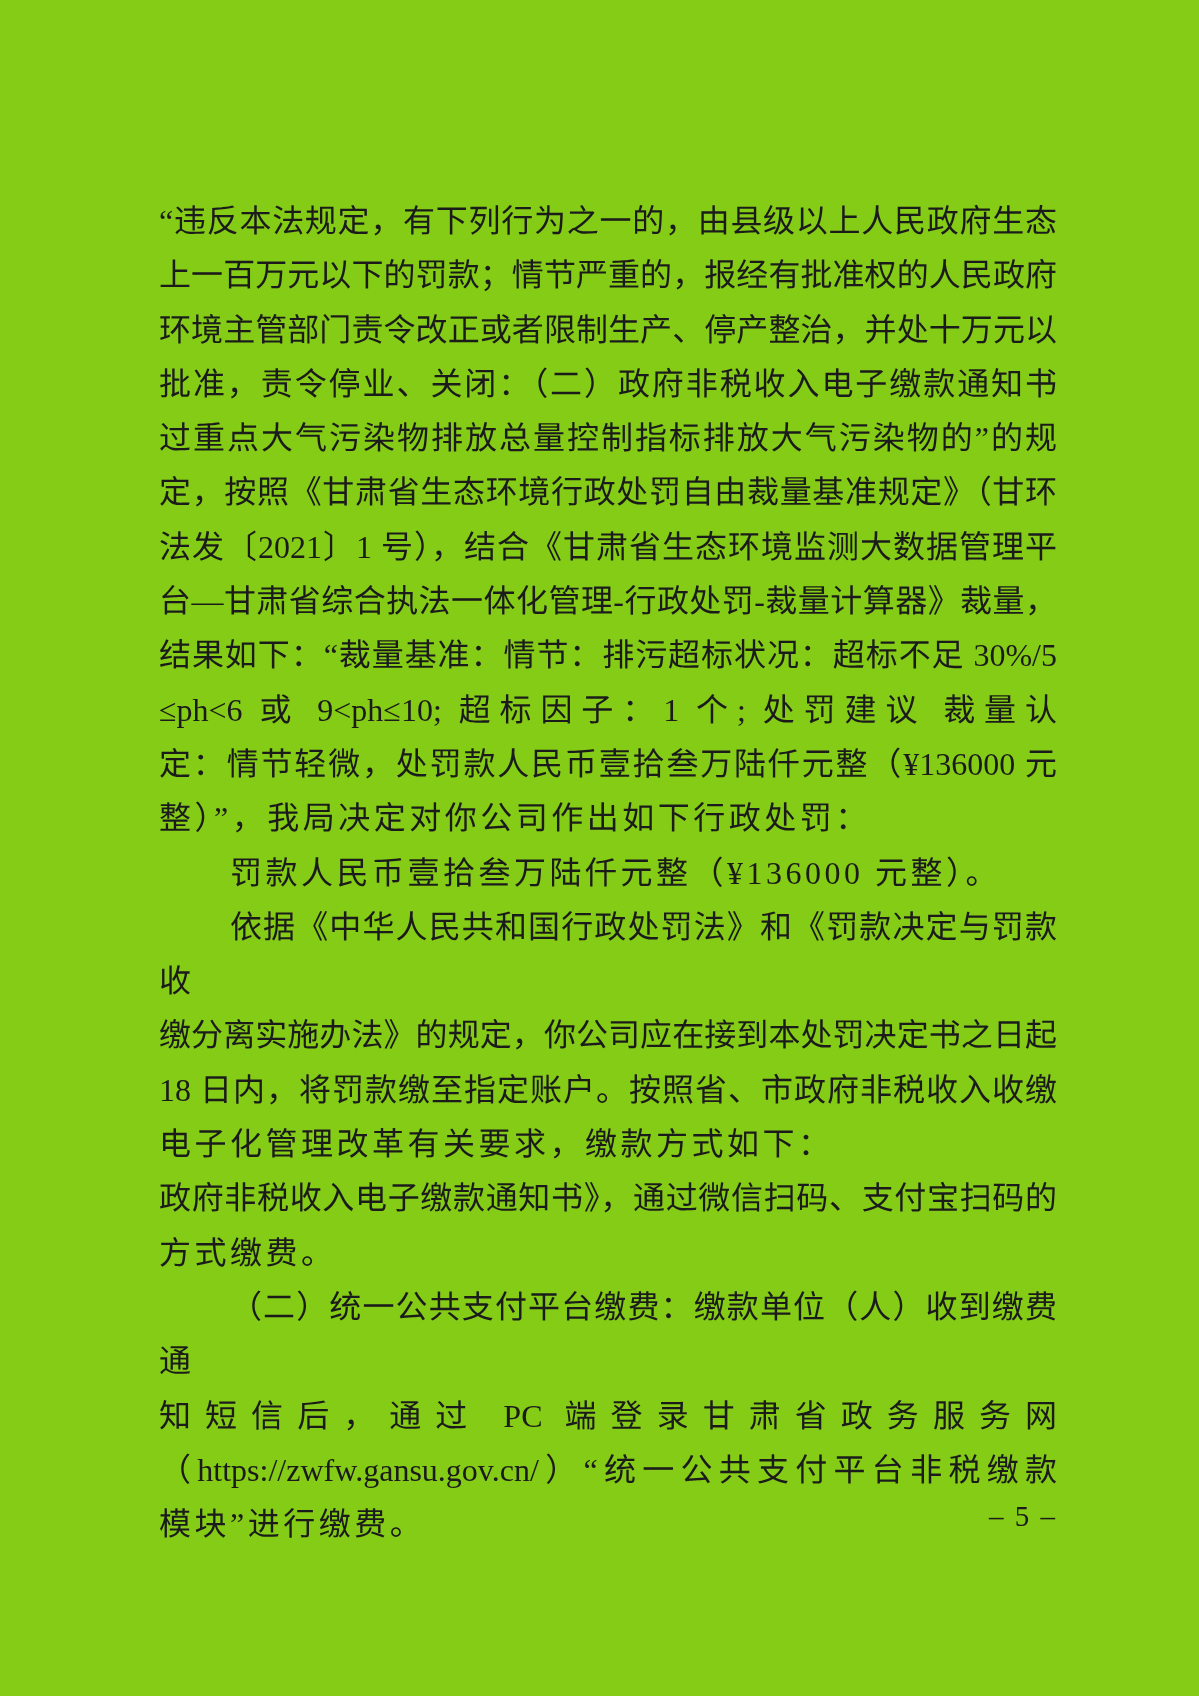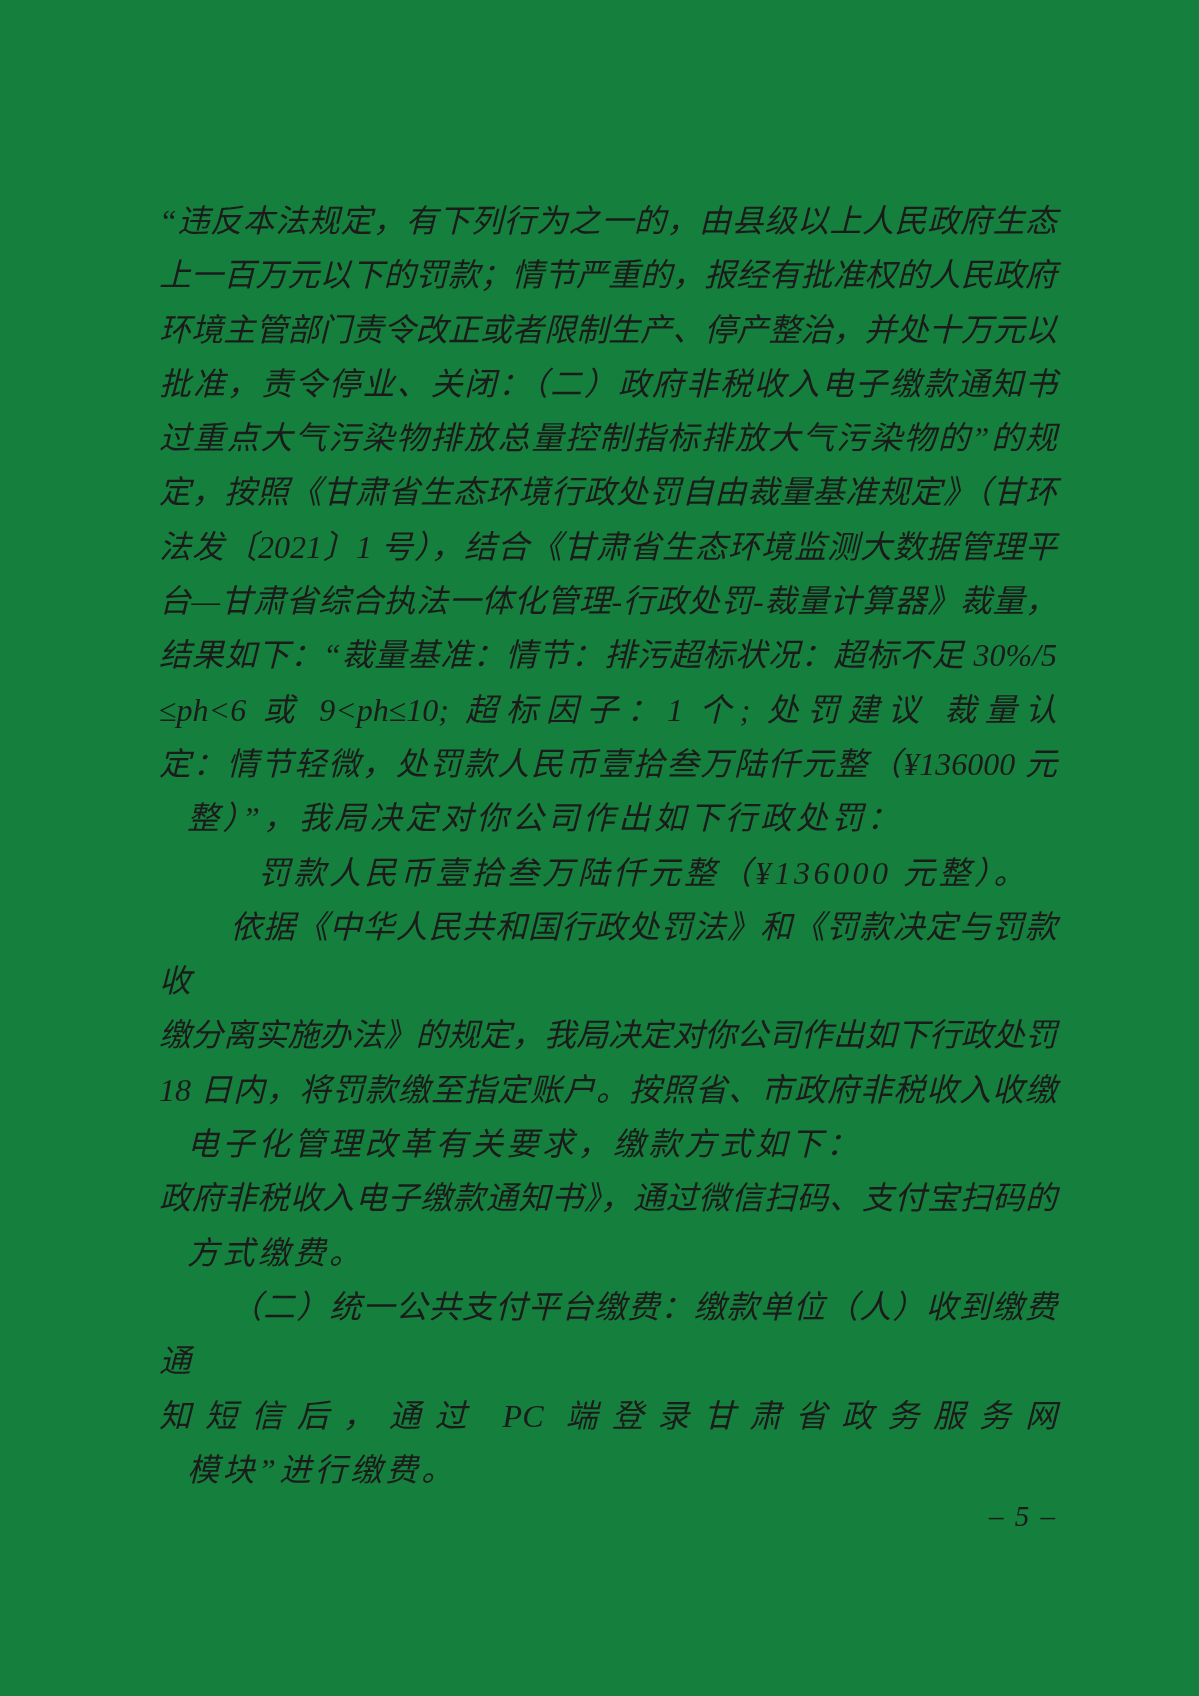--- a/index.html
+++ b/index.html
@@ -10,24 +10,23 @@
   }
   body {
     width: 1199px;
     height: 1696px;
     position: relative;
     font-family: "Liberation Serif", "DejaVu Serif", serif;
   }
   .page {
     position: absolute;
     inset: 0;
-    background: #15803d;
+    background: #84cc16;
     color: #1b1b1b;
     overflow: hidden;
-    font-style: italic;
   }
   .text-block {
     position: absolute;
     left: 159px;
     top: 194px;
     width: 898px;
   }
   .line {
     margin: 0;
     padding: 0;
@@ -36,21 +35,20 @@
     font-weight: 400;
     text-align: justify;
     text-align-last: justify;
     text-justify: inter-character;
     white-space: normal;
   }
   .line.no-justify {
     text-align: left;
     text-align-last: left;
     letter-spacing: 3.5px;
-    margin-left: 28px;
   }
   .line.indent {
     text-indent: 71px;
   }
   .page-number {
     position: absolute;
     top: 1498px;
     left: 159px;
     width: 898px;
     text-align: right;
@@ -88,34 +86,35 @@
       <p class="line">≤ph&lt;6 或 9&lt;ph≤10; 超标因子：1 个; 处罚建议 裁量认</p>
 
       <p class="line">定：情节轻微，处罚款人民币壹拾叁万陆仟元整（¥136000 元</p>
 
       <p class="line no-justify">整）”，我局决定对你公司作出如下行政处罚：</p>
 
       <p class="line no-justify indent">罚款人民币壹拾叁万陆仟元整（¥136000 元整）。</p>
 
       <p class="line indent">依据《中华人民共和国行政处罚法》和《罚款决定与罚款收</p>
 
-      <p class="line">缴分离实施办法》的规定，我局决定对你公司作出如下行政处罚</p>
+      <p class="line">缴分离实施办法》的规定，你公司应在接到本处罚决定书之日起</p>
 
       <p class="line">18 日内，将罚款缴至指定账户。按照省、市政府非税收入收缴</p>
 
       <p class="line no-justify">电子化管理改革有关要求，缴款方式如下：</p>
 
 
       <p class="line">政府非税收入电子缴款通知书》，通过微信扫码、支付宝扫码的</p>
 
       <p class="line no-justify">方式缴费。</p>
 
       <p class="line indent">（二）统一公共支付平台缴费：缴款单位（人）收到缴费通</p>
 
       <p class="line">知短信后，通过 PC 端登录甘肃省政务服务网</p>
 
+      <p class="line">（https://zwfw.gansu.gov.cn/）“统一公共支付平台非税缴款</p>
 
       <p class="line no-justify">模块”进行缴费。</p>
     </main>
 
   <div class="page-number">– 5 –</div>
 
 </div>
 
 </body></html>

